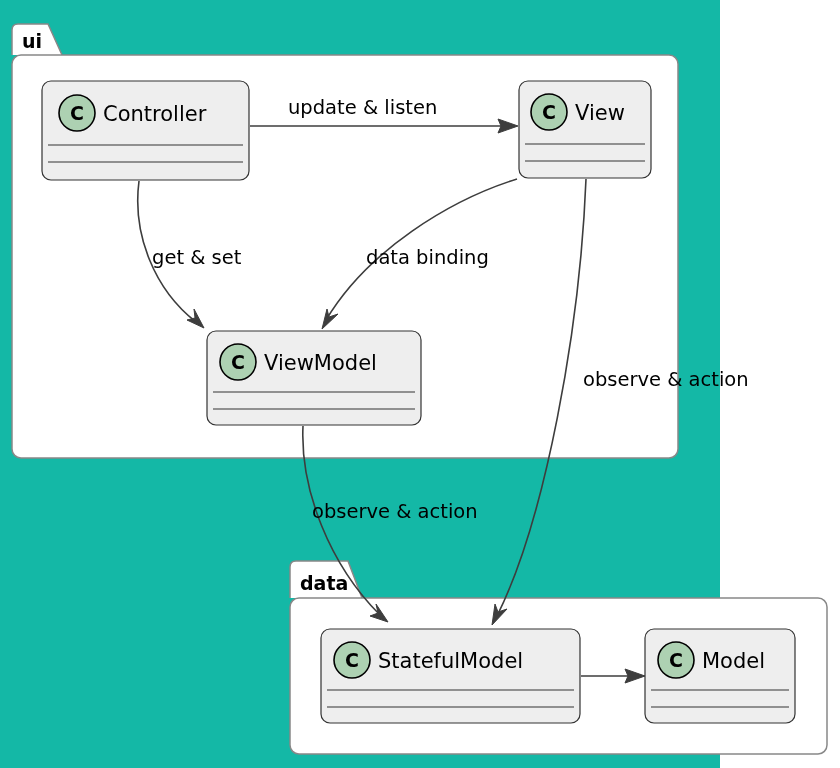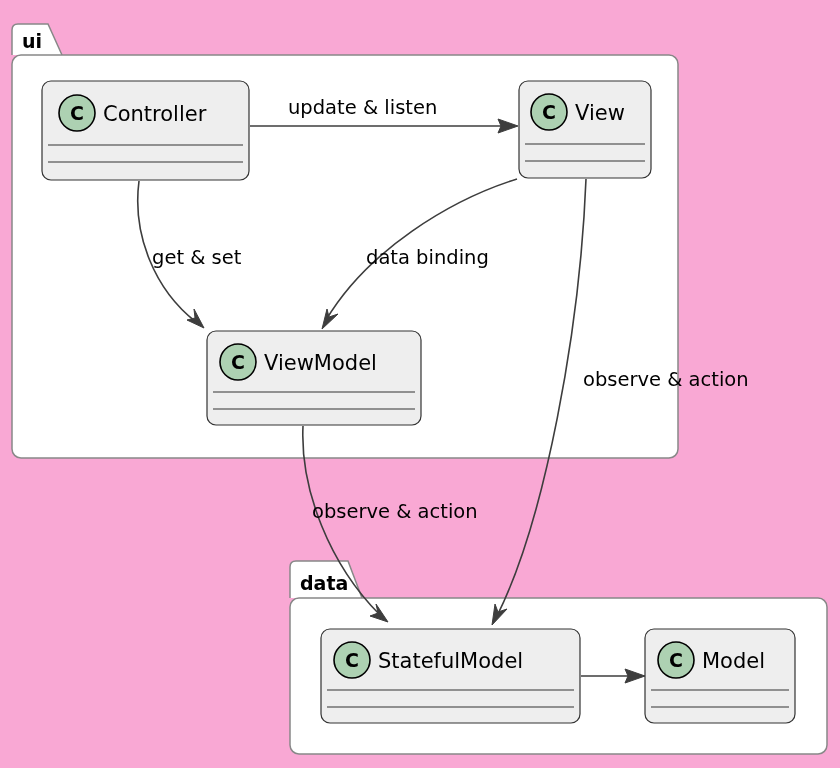--- a/index.html
+++ b/index.html
@@ -8,23 +8,23 @@
     background: #FFFFFF;
   }
   body {
     width: 840px;
     height: 768px;
     font-family: "DejaVu Sans", sans-serif;
     overflow: hidden;
   }
   #diagram-root {
     position: relative;
-    width: 840px;
+    width: 720px;
     height: 768px;
-    background: #f9a8d4;
+    background: #14b8a6;
     text-decoration: underline;
   }
   svg#uml-canvas {
     display: block;
     width: 840px;
     height: 768px;
   }
   .pkg-frame {
     fill: #FFFFFF;
     stroke: #888888;

